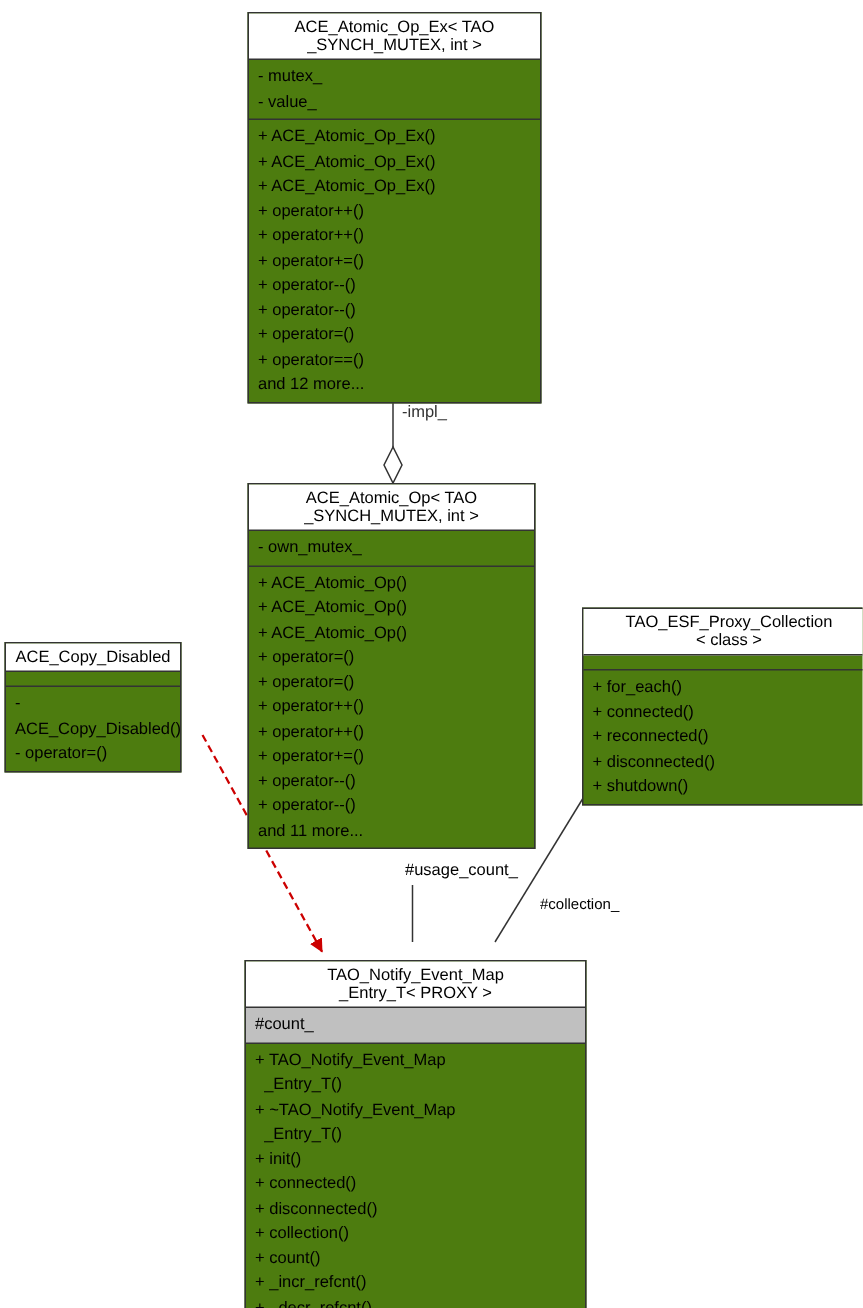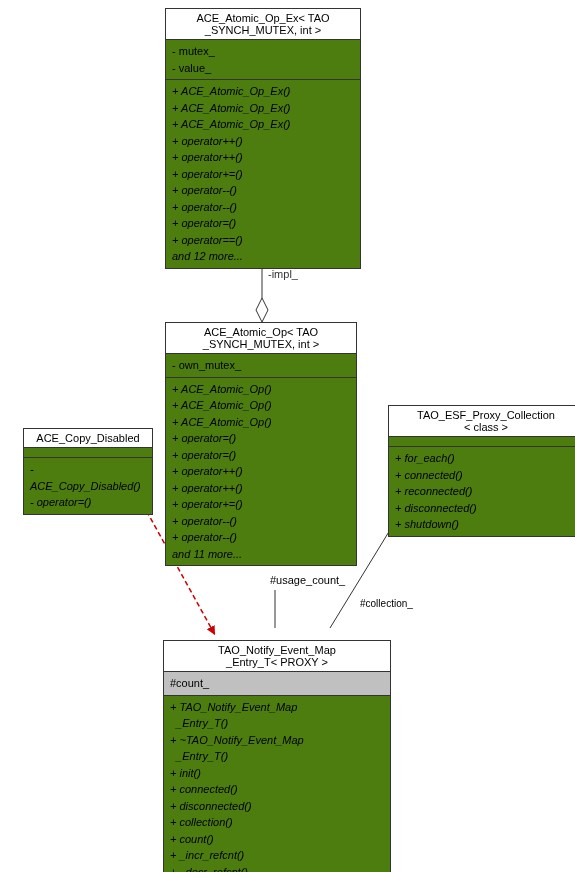--- a/index.html
+++ b/index.html
@@ -35,21 +35,20 @@
       font-weight: normal;
     }
 
     .uml-box .box-section {
       border-bottom: 1px solid #333;
       padding: 3px 6px;
     }
 
     .uml-box .box-section:last-child {
       border-bottom: none;
-      font-style: italic;
     }
 
     .uml-box .box-section div {
       line-height: 1.5;
     }
 
     
     .gray-header {
       background: #c0c0c0;
     }
@@ -130,21 +129,21 @@
       <div>+ operator=()</div>
       <div>+ operator++()</div>
       <div>+ operator++()</div>
       <div>+ operator+=()</div>
       <div>+ operator--()</div>
       <div>+ operator--()</div>
       <div>and 11 more...</div>
     </div>
   </div>
 
-  <div class="uml-box" style="left:23px; top:428px; width:130px;">
+  <div class="uml-box" style="left:3px; top:428px; width:118px;">
     <div class="box-header">
       <div>ACE_Copy_Disabled</div>
     </div>
     <div class="box-section" style="min-height:10px;"></div>
     <div class="box-section">
       <div>- ACE_Copy_Disabled()</div>
       <div>- operator=()</div>
     </div>
   </div>
 

